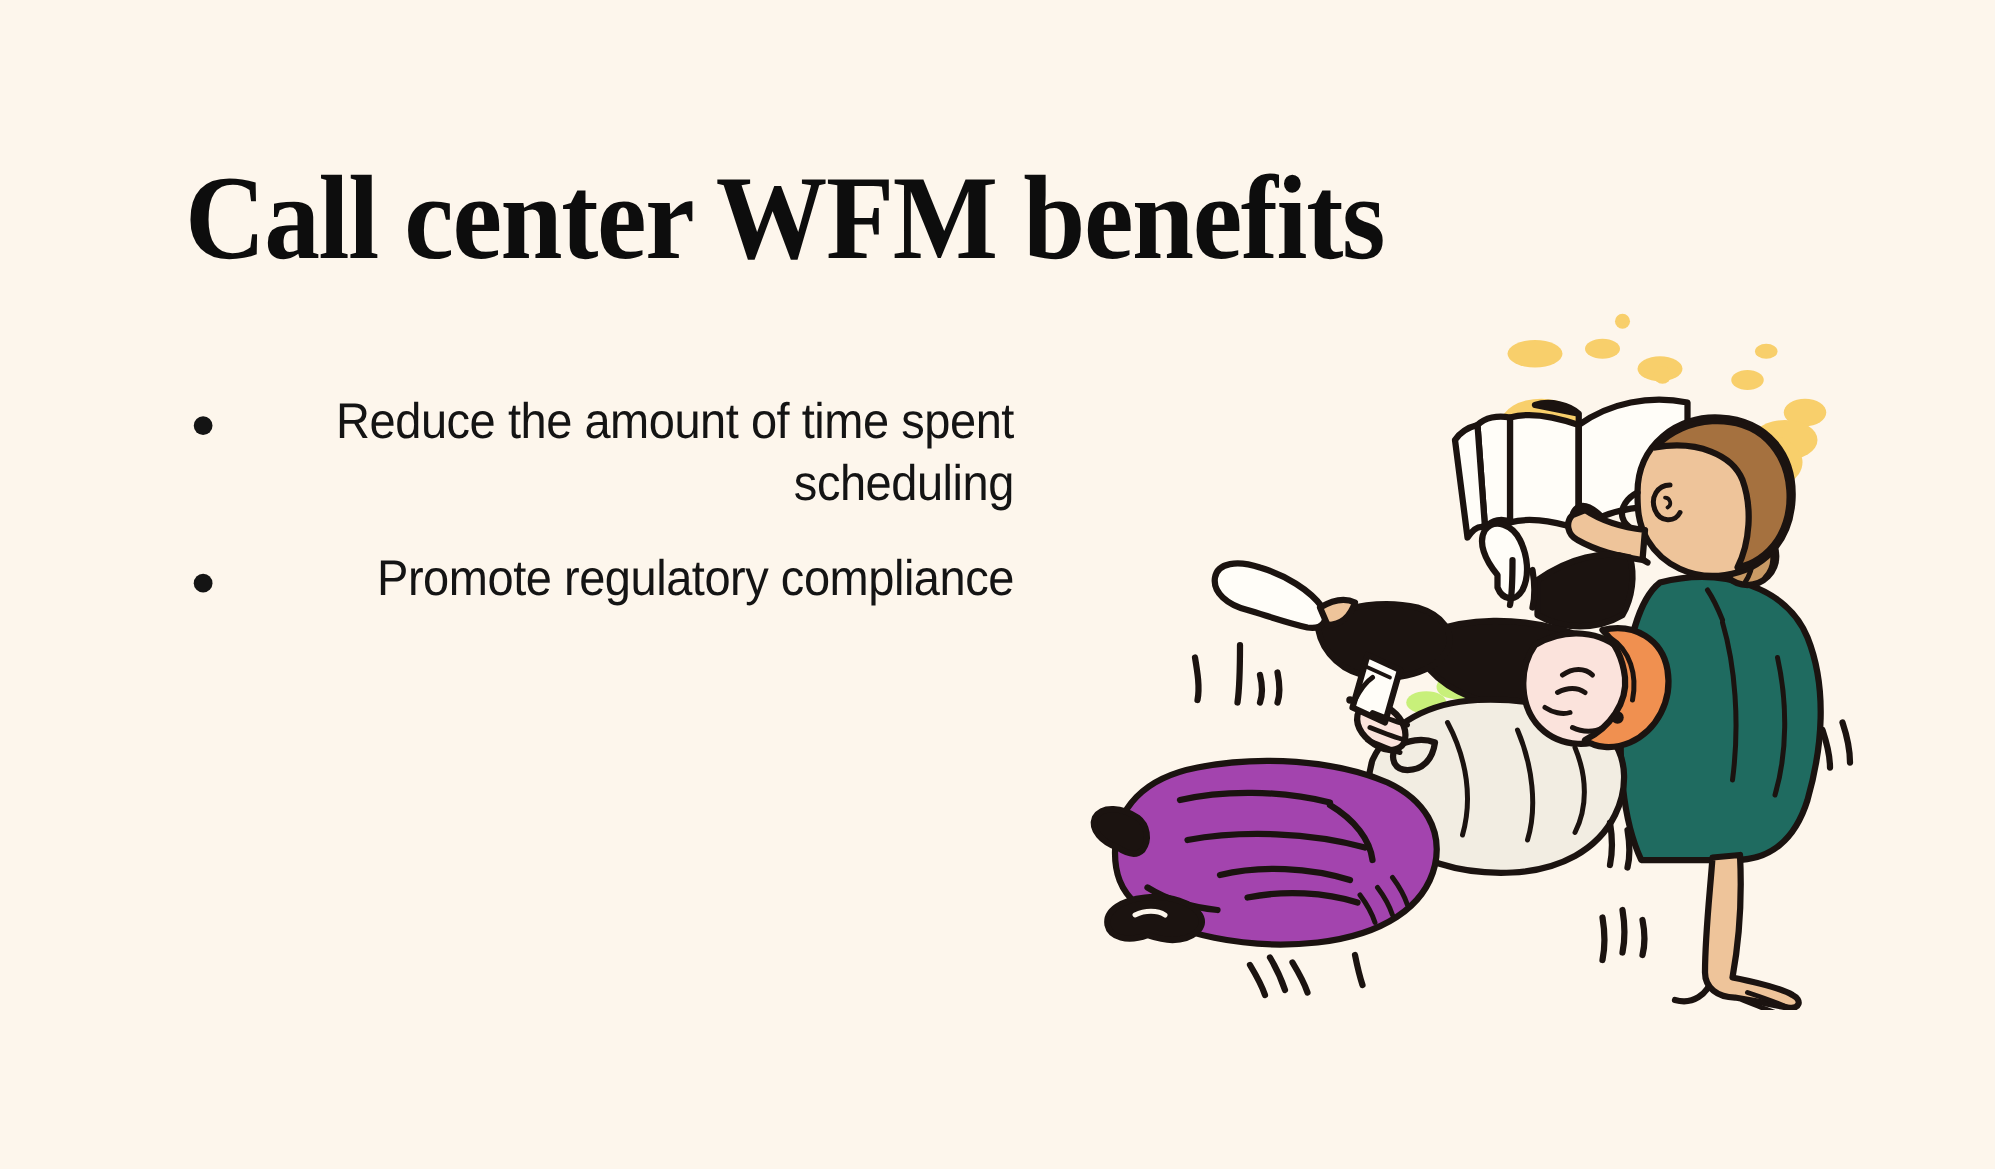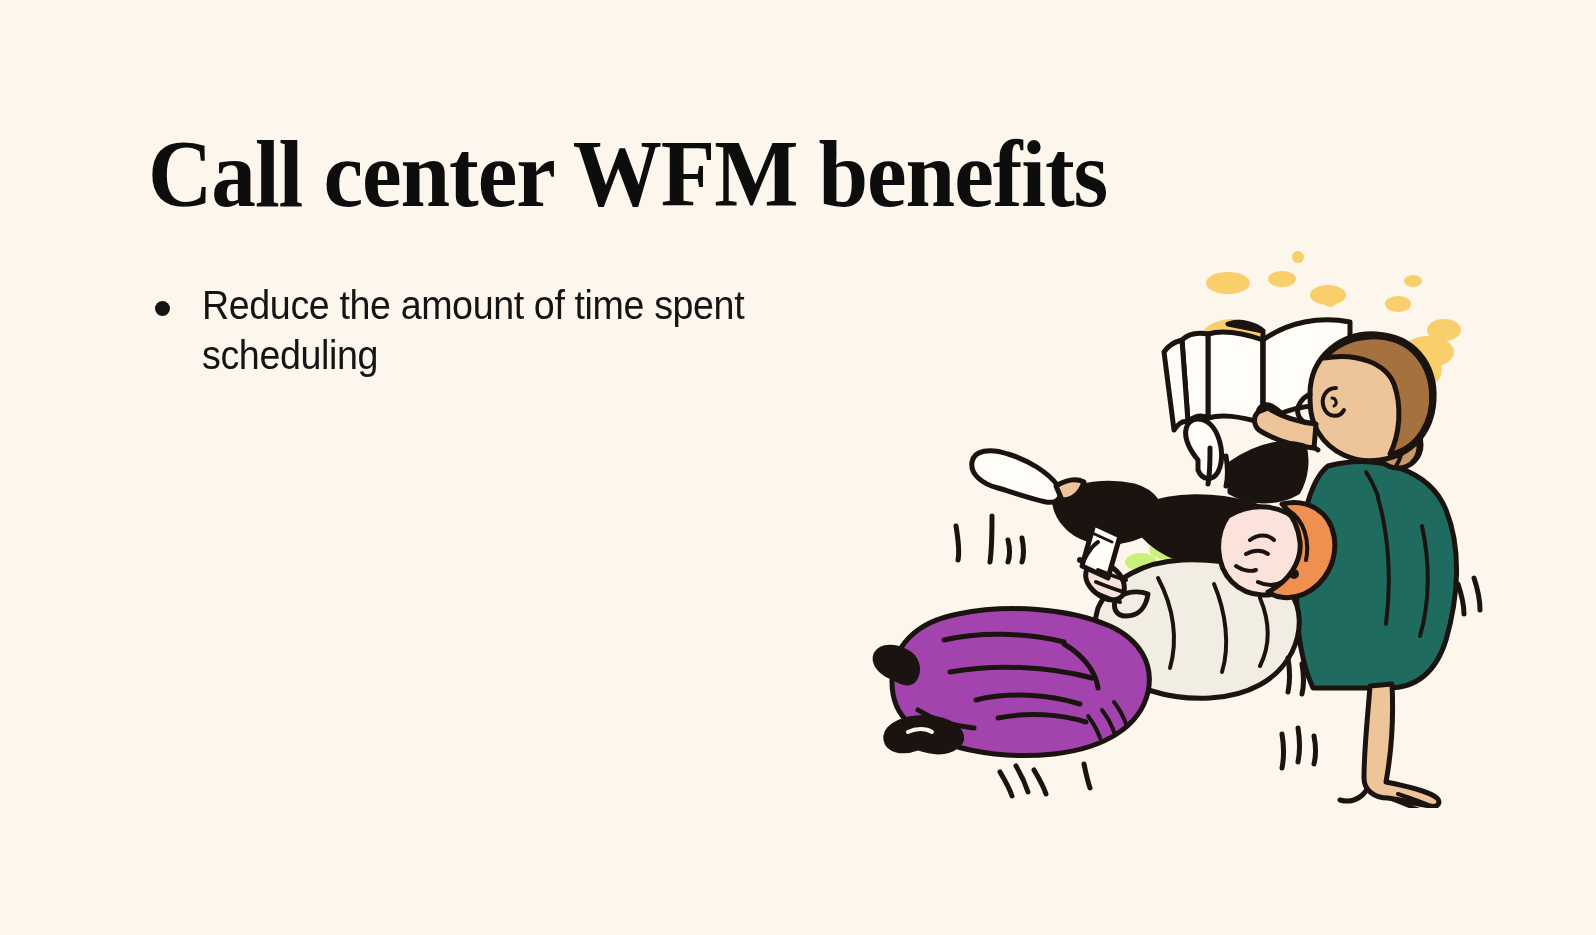--- a/index.html
+++ b/index.html
@@ -12,20 +12,21 @@
     overflow: hidden;
     background: #fdf6ec;
     font-family: "Liberation Sans", sans-serif;
   }
 
   #canvas {
     position: relative;
     width: 1596px;
     height: 691px;
     background: #fdf6ec;
+    text-align: right;
   }
 
   
   #page-title {
     position: absolute;
     left: 148px;
     top: 126px;
     width: 1000px;
     font-family: "Liberation Serif", "DejaVu Serif", serif;
     font-weight: bold;
@@ -35,21 +36,21 @@
     color: #0d0d0d;
     transform: scaleX(0.93);
     transform-origin: left top;
     white-space: nowrap;
   }
 
   
   #benefits-list {
     position: absolute;
     left: 150px;
-    top: 280px;
+    top: 312px;
     width: 700px;
     margin: 0;
     padding: 0;
     list-style: none;
   }
   .benefit-item {
     position: relative;
     padding-left: 52px;
     margin-bottom: 26px;
     color: #141414;
@@ -91,20 +92,24 @@
 <body>
 
 <div id="canvas">
 
   <div id="page-title">Call center WFM benefits</div>
 
   <ul id="benefits-list">
     <li class="benefit-item">
       <span class="bullet-dot"></span>
       <span class="benefit-text">Reduce the amount of time spent scheduling</span>
+    </li>
+    <li class="benefit-item">
+      <span class="bullet-dot"></span>
+      <span class="benefit-text">Promote regulatory compliance</span>
     </li>
   </ul>
 
   <div id="illustration">
     <svg viewBox="0 0 630 560" xmlns="http://www.w3.org/2000/svg">
       <g id="ill-root" fill="none" stroke="#1b1310" stroke-width="5" stroke-linecap="round" stroke-linejoin="round">
 
         <g stroke="none" fill="#f8cf6b">
           <ellipse cx="370" cy="35" rx="22" ry="11"></ellipse>
           <ellipse cx="424" cy="31" rx="14" ry="8"></ellipse>

